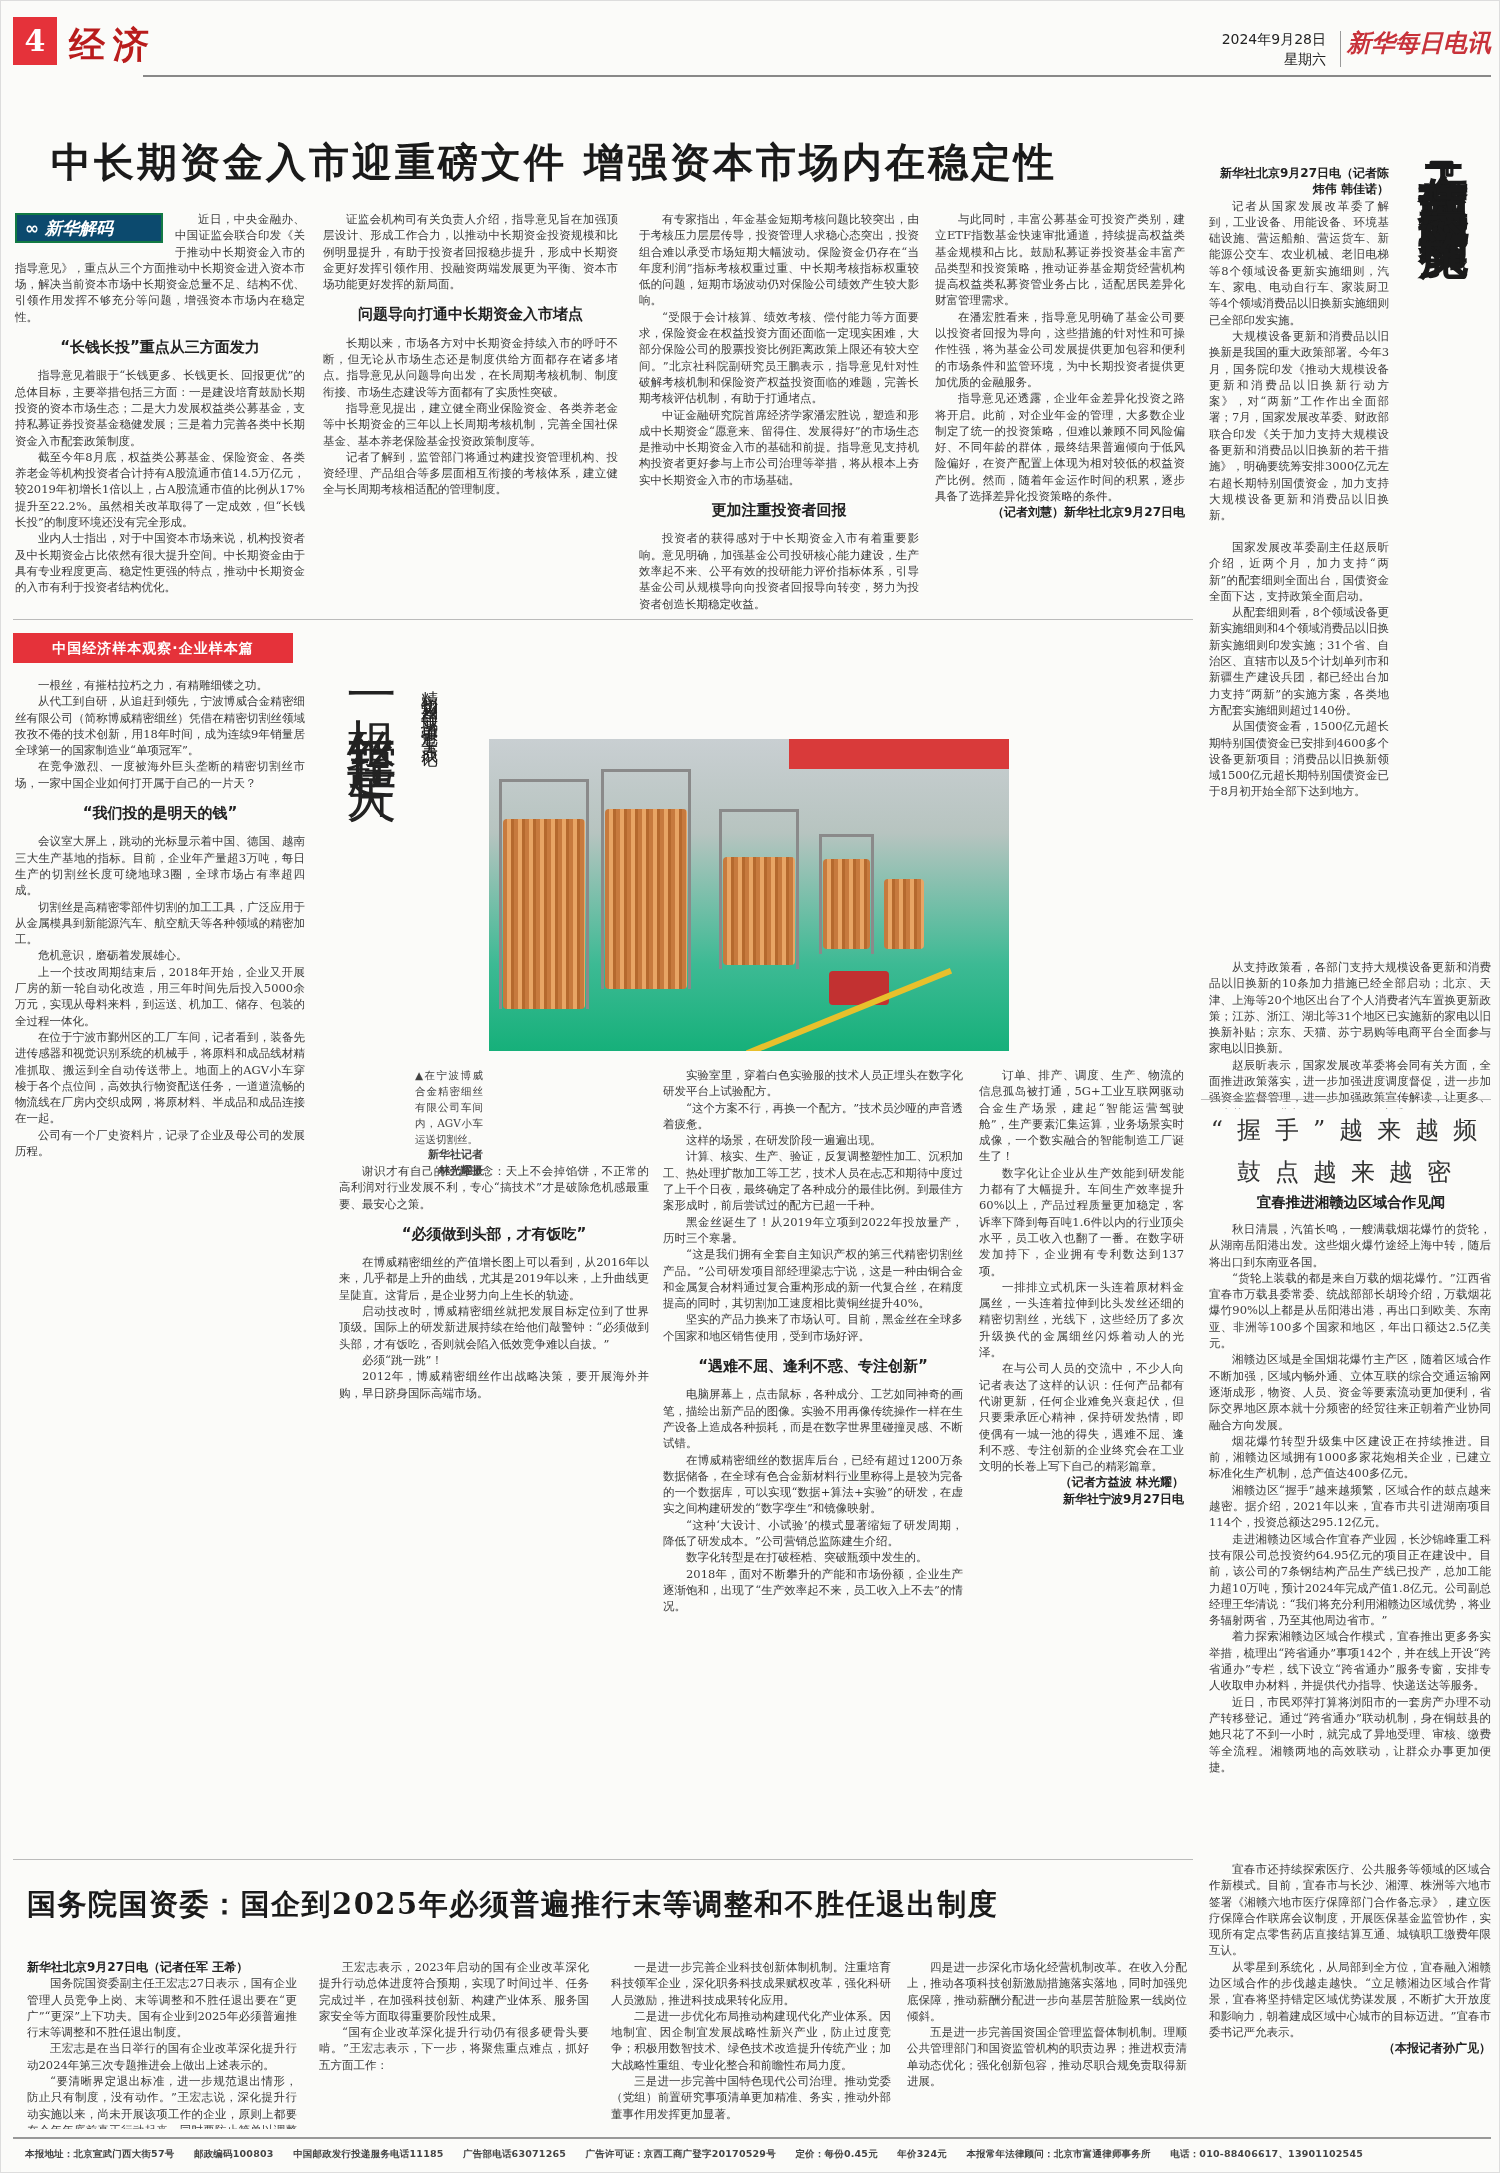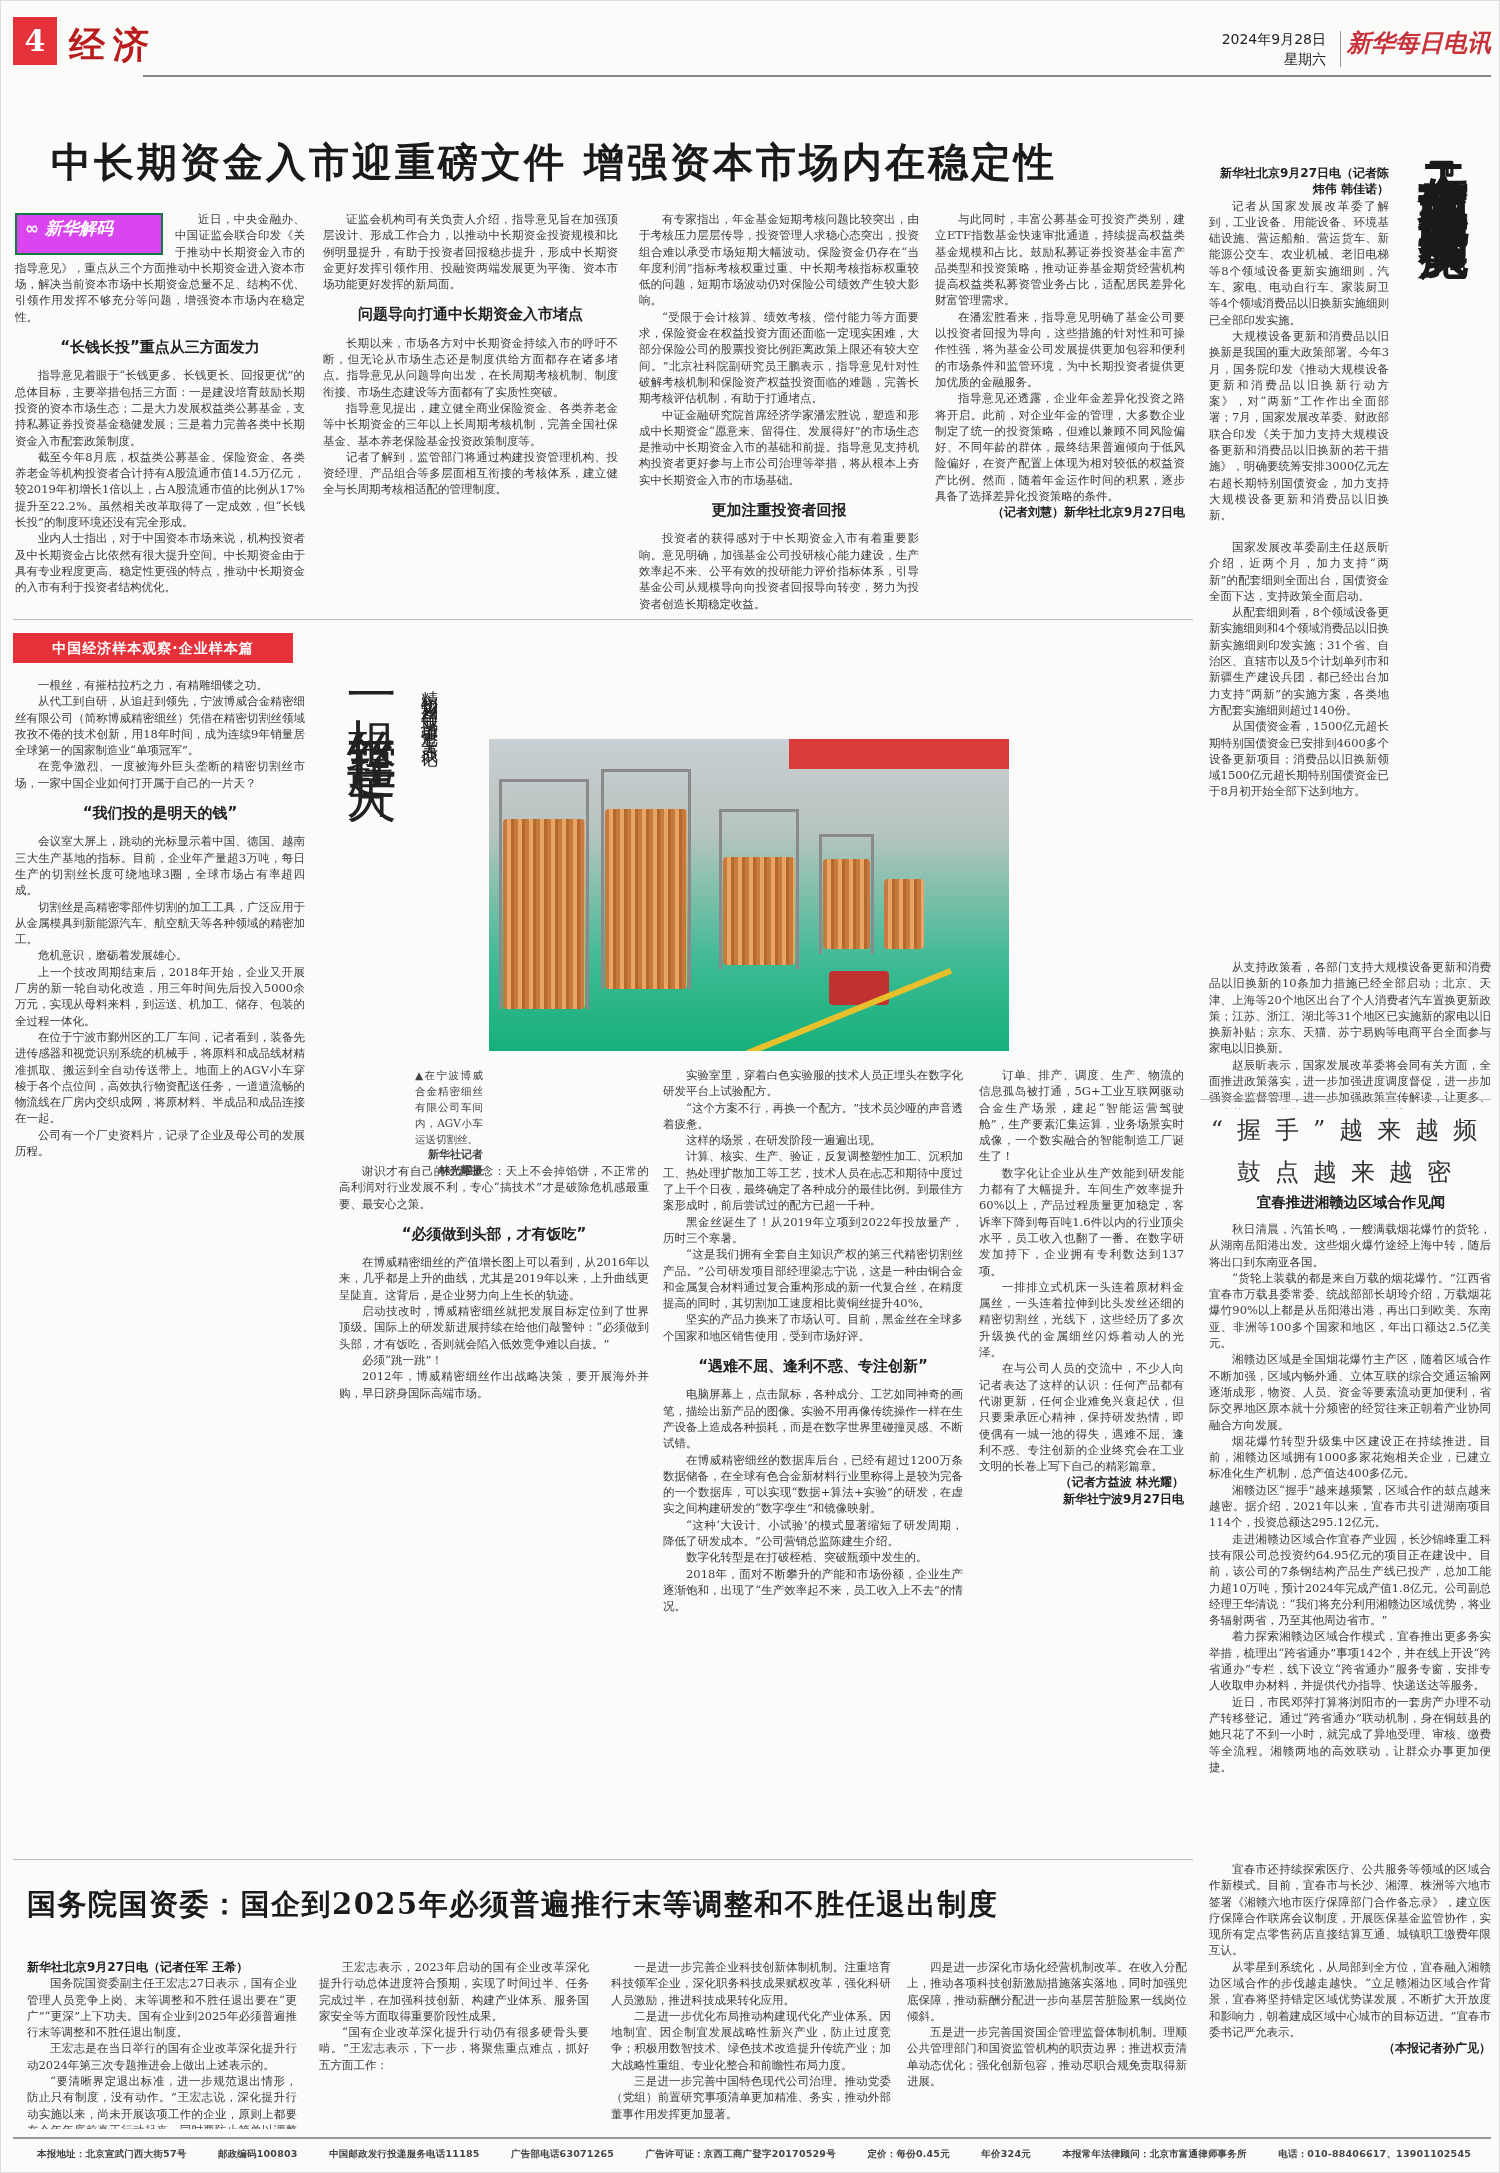--- a/index.html
+++ b/index.html
@@ -10,39 +10,39 @@
   .section-name { position: absolute; left: 56px; top: 4px; font-size: 36px; color: #b91c1c; font-weight: bold; letter-spacing: 8px; }
   .header-rule { position: absolute; left: 130px; right: 0; top: 58px; border-top: 2px solid #888; }
   .header-date { position: absolute; right: 165px; top: 12px; text-align: right; font-family: "DejaVu Sans", sans-serif; font-size: 14px; line-height: 20px; color: #222; }
   .header-divider { position: absolute; right: 150px; top: 14px; height: 36px; border-left: 1px solid #999; }
   .masthead { position: absolute; right: 0; top: 10px; font-size: 24px; color: #c8323a; font-weight: bold; font-style: italic; }
 
   .headline-main { position: absolute; left: 50px; top: 134px; font-size: 40px; font-weight: bold; letter-spacing: 3px; color: #1a1a1a; text-align: right; }
   .col { position: absolute; font-size: 11.5px; line-height: 16.3px; text-align: justify; color: #3a3a3a; }
   .col p { text-indent: 2em; }
   .subhead { font-family: "DejaVu Sans", sans-serif; font-weight: bold; font-size: 15px; text-align: center; margin: 14px 0 12px; color: #222; text-indent: 0 !important; }
-  .kicker-badge { float: left; width: 148px; height: 42px; margin: 2px 12px 4px 0; background: #d946ef; color: #fff; border: 2px solid #127a44; font-family: "DejaVu Sans", sans-serif; font-weight: bold; font-style: italic; font-size: 17px; line-height: 26px; padding-left: 8px; }
+  .kicker-badge { float: left; width: 148px; height: 30px; margin: 2px 12px 4px 0; background: #0c4a6e; color: #fff; border: 2px solid #127a44; font-family: "DejaVu Sans", sans-serif; font-weight: bold; font-style: italic; font-size: 17px; line-height: 26px; padding-left: 8px; }
   .red-banner { position: absolute; left: 12px; top: 632px; width: 280px; height: 30px; background: #e5323a; color: #fff; font-family: "DejaVu Sans", sans-serif; font-weight: bold; font-size: 14px; text-align: center; line-height: 30px; letter-spacing: 1px; }
   .vertical-title { position: absolute; writing-mode: vertical-rl; font-weight: bold; color: #222; }
   .photo { position: absolute; left: 488px; top: 738px; width: 520px; height: 312px; overflow: hidden; background: linear-gradient(180deg, #c9cfd2 0%, #b7c4c0 30%, #3dba94 72%, #16b07a 100%); }
   .photo .beam { position: absolute; left: 300px; top: 0; width: 220px; height: 30px; background: #d93a3a; }
   .photo .spool { position: absolute; background: repeating-linear-gradient(90deg, #c77a3e 0 4px, #e8a565 4px 8px, #b5692e 8px 11px); border-radius: 4px; }
   .photo .frame { position: absolute; border: 3px solid #8a8a8a; border-bottom: none; }
   .photo .agv { position: absolute; background: #c23131; border-radius: 4px; }
   .photo .stripe { position: absolute; height: 6px; background: #e8c02c; transform: rotate(-22deg); }
   .caption { position: absolute; left: 414px; top: 1066px; width: 68px; font-size: 10.5px; line-height: 16px; color: #444; text-align: justify; }
   .caption-credit { font-family: "DejaVu Sans", sans-serif; font-weight: bold; font-size: 11px; text-align: right; }
   .byline { font-family: "DejaVu Sans", sans-serif; font-weight: bold; font-size: 12px; text-align: right; color: #222; text-indent: 0 !important; }
   .right-vhead { position: absolute; left: 1410px; top: 124px; writing-mode: vertical-rl; font-size: 50px; font-weight: bold; letter-spacing: 4px; color: #1a1a1a; }
   .right-subtitle { position: absolute; left: 1200px; top: 1108px; width: 300px; text-align: center; font-size: 24px; line-height: 42px; letter-spacing: 14px; color: #333; }
   .right-subtitle2 { position: absolute; left: 1200px; top: 1192px; width: 300px; text-align: center; font-family: "DejaVu Sans", sans-serif; font-weight: bold; font-size: 14.5px; color: #222; }
   .rule { position: absolute; border-top: 1px solid #bbb; }
   .headline-bottom { position: absolute; left: 26px; top: 1884px; font-size: 29px; font-weight: bold; letter-spacing: 1.5px; color: #1a1a1a; }
   .footer { position: absolute; left: 24px; top: 2147px; width: 1460px; font-family: "DejaVu Sans", sans-serif; font-size: 9.5px; font-weight: bold; color: #444; white-space: nowrap; letter-spacing: 0.2px; }
-  .footer span { margin-right: 16px; margin-left: 12px; }
+  .footer span { margin-right: 16px; }
 </style>
 </head>
 <body>
 
 <div class="page">
 
   <div class="header">
     <div class="page-num">4</div>
     <div class="section-name">经济</div>
     <div class="header-date">

